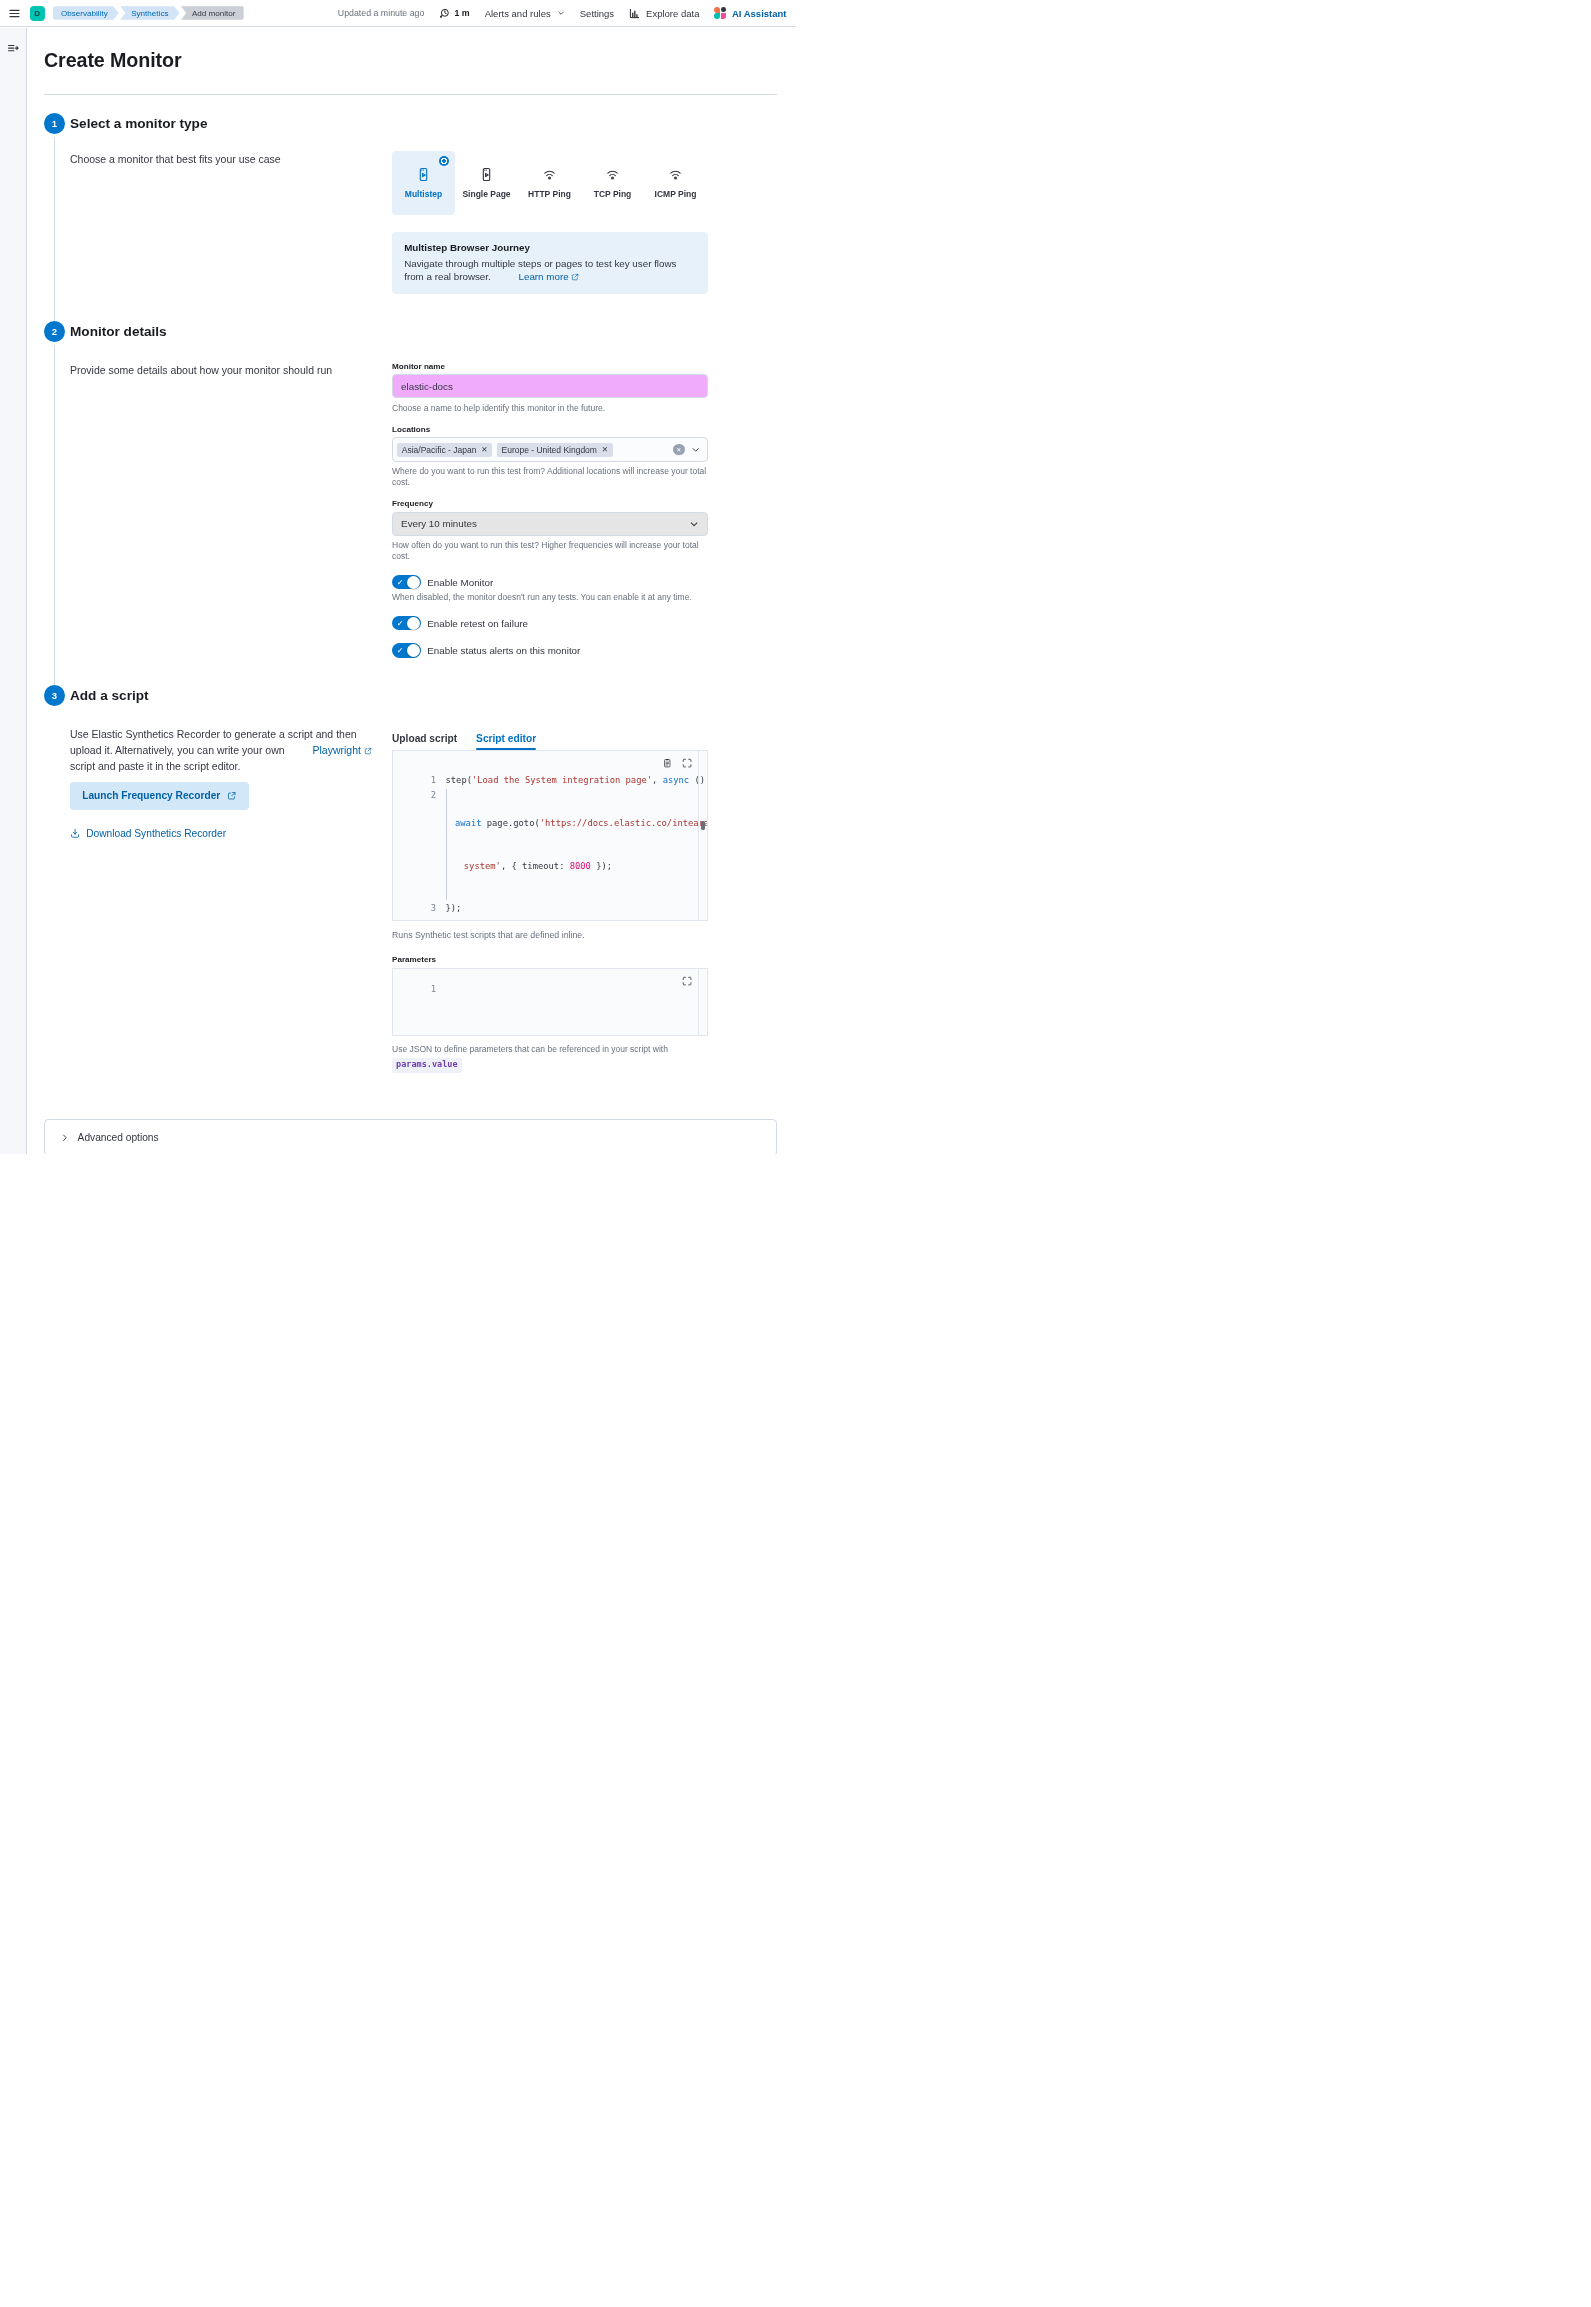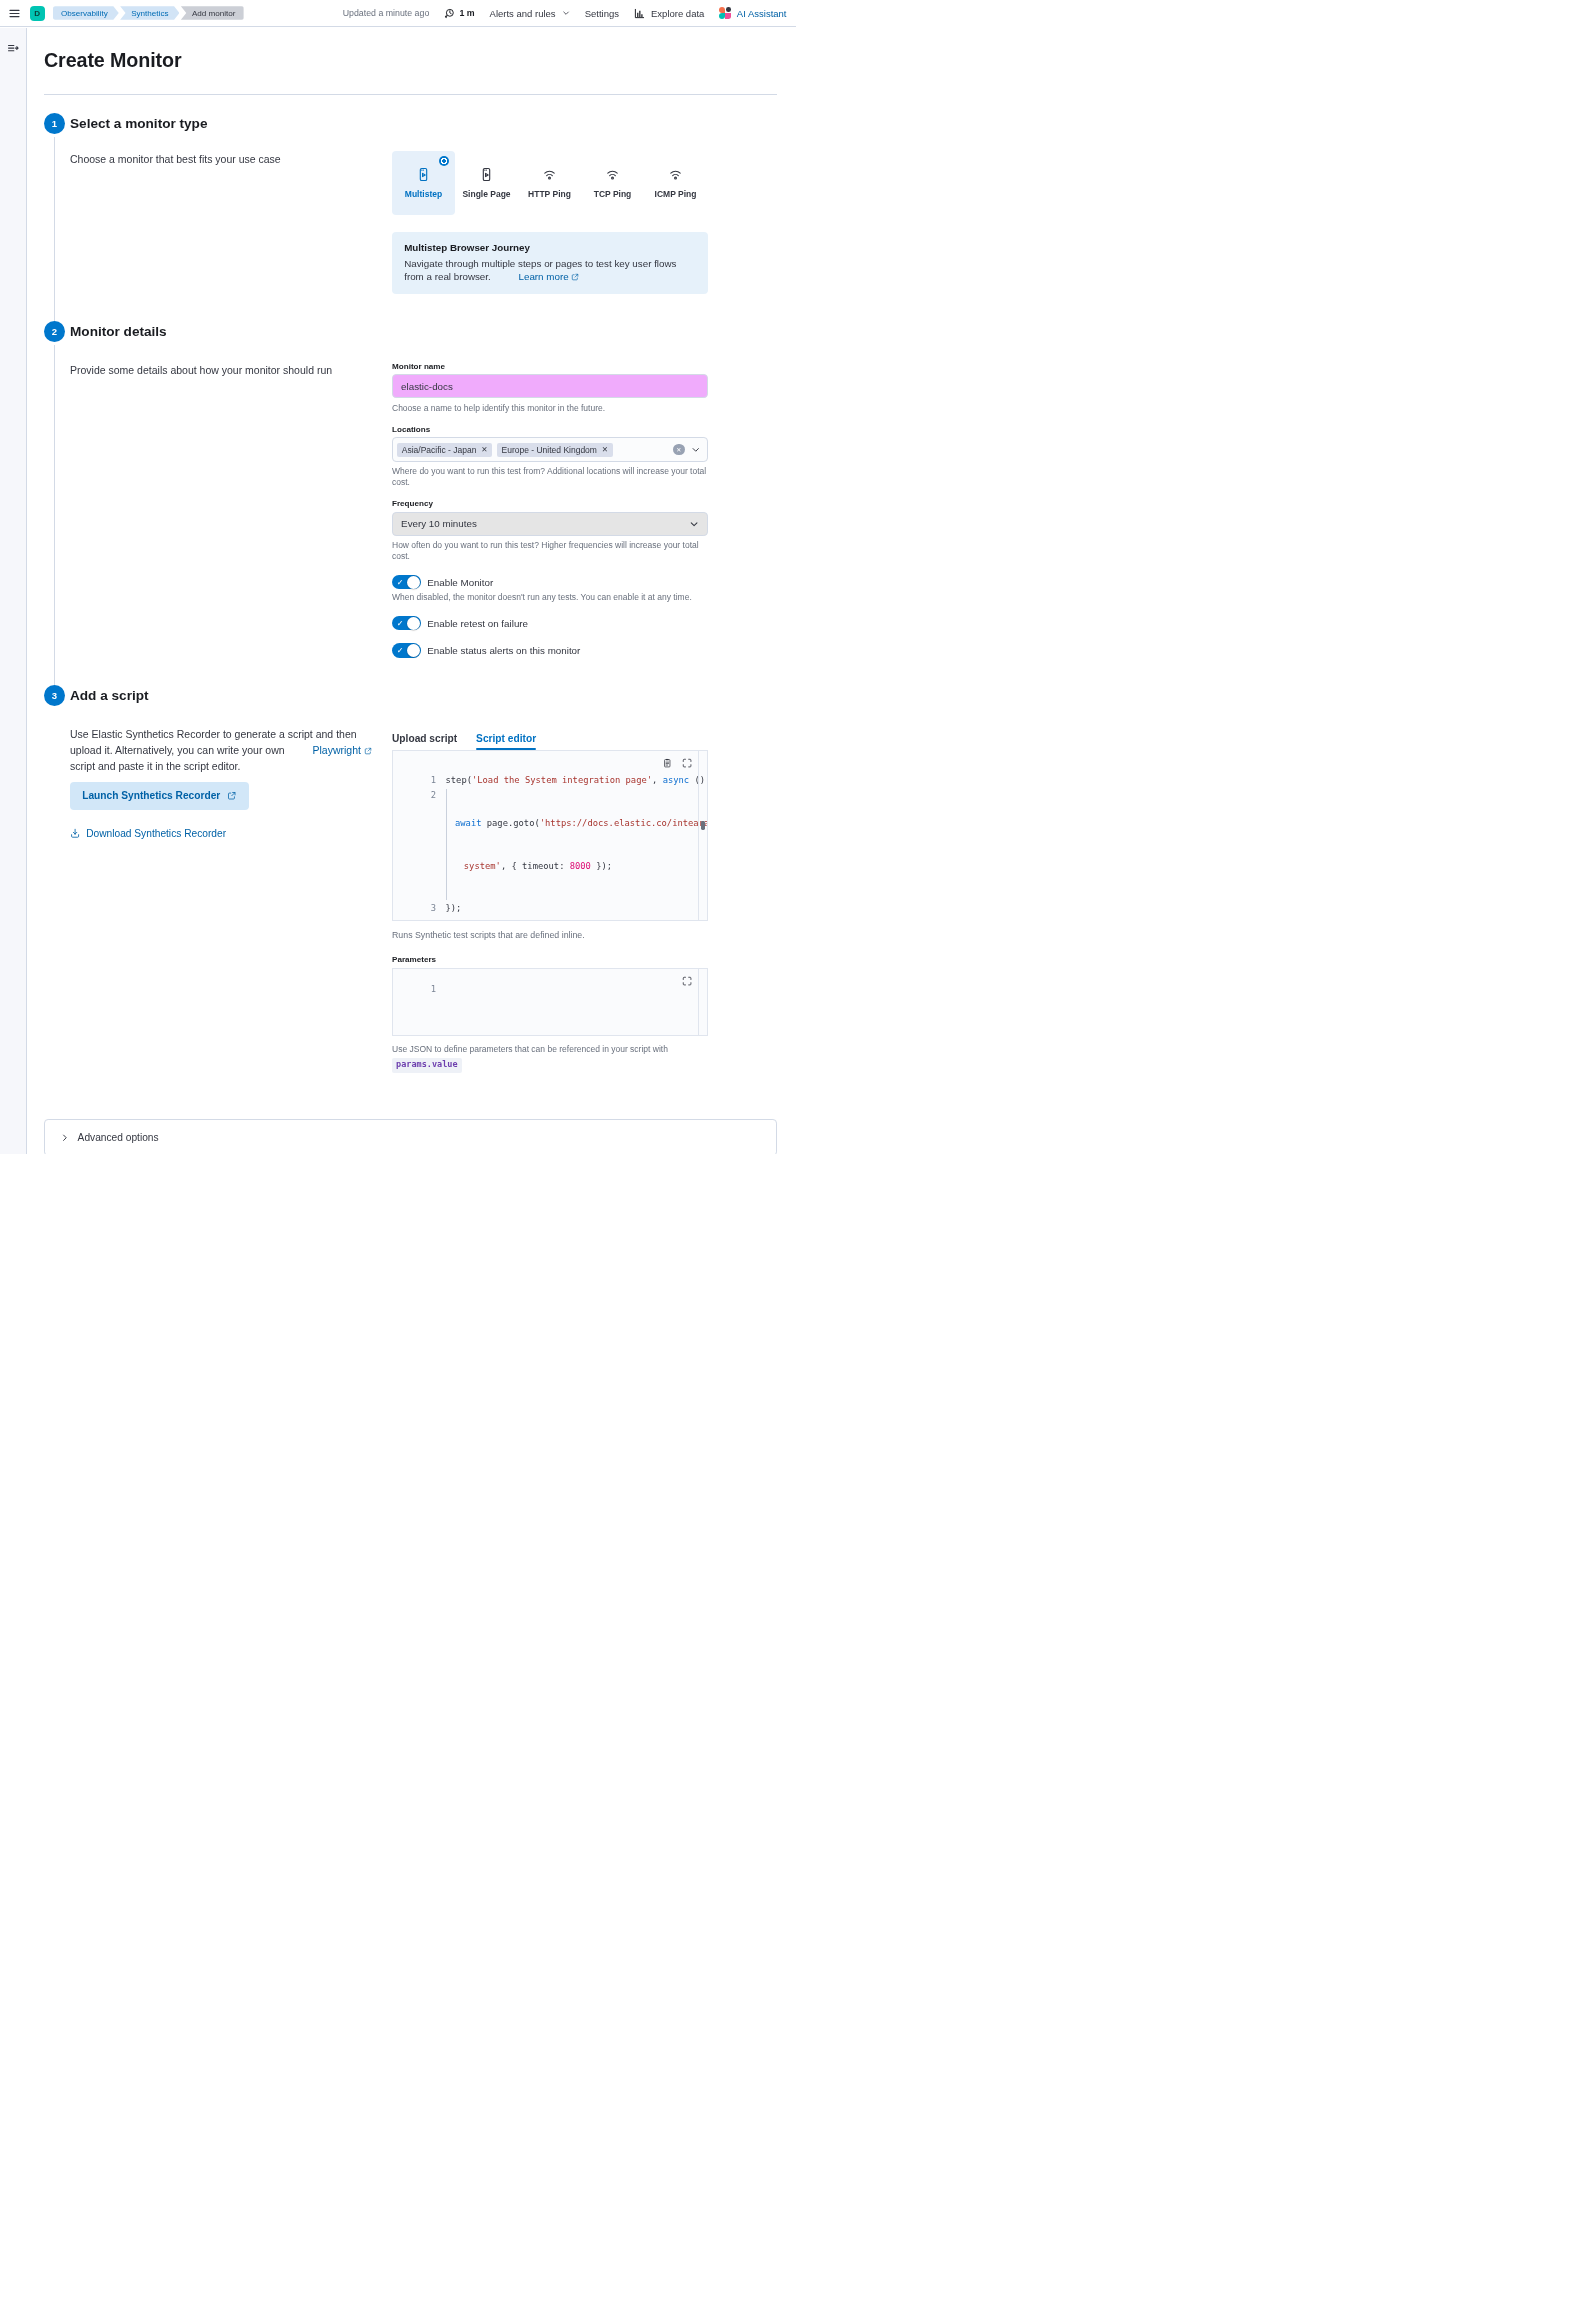--- a/index.html
+++ b/index.html
@@ -35,21 +35,21 @@
   .crumb.blue + .crumb.blue {
     clip-path: polygon(0 0, calc(100% - 5.4px) 0, 100% 50%, calc(100% - 5.4px) 100%, 0 100%, 5.4px 50%);
     border-radius: 0; padding-left: 11px; }
   .crumb.gray { background: #cccfd6; color: #343741; font-weight: 500;
     clip-path: polygon(0 0, 100% 0, 100% 100%, 0 100%, 5.4px 50%);
     border-radius: 0 2.7px 2.7px 0; padding-left: 11px; }
   .header-right { margin-left: auto; display: flex; align-items: center; gap: 15px; }
   .updated { color: #69707d; font-size: 8.8px; }
   .refresh { display: flex; align-items: center; gap: 4.1px; font-size: 8.8px; font-weight: 600; color:#1a1c21; cursor:pointer; }
   .navitem { display: flex; align-items: center; gap: 6px; font-size: 9.5px; color: #343741; cursor: pointer; }
-  .ai-item { color: #0061a6; font-weight: 400; align-items: center; }
+  .ai-item { color: #0061a6; font-weight: 700; align-items: center; }
   .ai-logo { width: 11.5px; height: 11.5px; display: grid; grid-template-columns: 1fr 1fr; grid-template-rows: 1fr 1fr; gap: 0.7px; }
   .ai-logo i { display: block; }
   .ai-logo .o { background: #f5704c; border-radius: 60% 60% 0 60%; }
   .ai-logo .d { background: #343741; border-radius: 50%; width: 4.7px; height: 4.7px; margin: 0 0 0.7px 0.7px; }
   .ai-logo .t { background: #00bfb3; border-radius: 60% 0 60% 60%; }
   .ai-logo .p { background: #f04e98; border-radius: 0 0 40% 0; }
 
   
   .rail {
     position: absolute; left: 0; top: 28px; bottom: 0; width: 26.5px;
@@ -407,21 +407,21 @@
     <h2 class="step-title">Add a script</h2>
     <div class="step-body">
       <div class="step-left script-left">
         <p class="intro">
           <span>Use Elastic Synthetics Recorder to generate a script and then upload it. Alternatively, you can write your own </span><a class="inline-link"><span>Playwright</span><span class="ext-ico"><svg width="8.1" height="8.1" viewBox="0 0 16 16" fill="none" stroke="#0061a6" stroke-width="1.3">
                   <path d="M7 3.5H4A1.5 1.5 0 0 0 2.5 5v7A1.5 1.5 0 0 0 4 13.5h7a1.5 1.5 0 0 0 1.5-1.5V9"></path>
                   <path d="M9.5 2.5h4v4M13.2 2.8 8 8" stroke-linecap="round"></path>
                 </svg></span></a><span> script and paste it in the script editor.</span>
         </p>
         <button class="launch-btn">
-          <span>Launch Synthetics Recorder</span>
+          <span>Launch Frequency Recorder</span>
           <span>
             <svg width="9.5" height="9.5" viewBox="0 0 16 16" fill="none" stroke="#0061a6" stroke-width="1.3">
                 <path d="M7 3.5H4A1.5 1.5 0 0 0 2.5 5v7A1.5 1.5 0 0 0 4 13.5h7a1.5 1.5 0 0 0 1.5-1.5V9"></path>
                 <path d="M9.5 2.5h4v4M13.2 2.8 8 8" stroke-linecap="round"></path>
               </svg>
           </span>
         </button>
         <br>
         <a class="download-link">
           <span>

